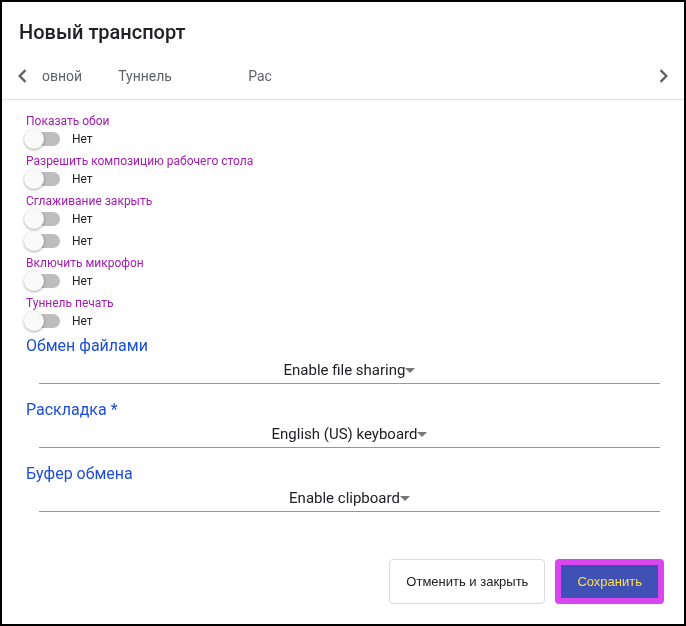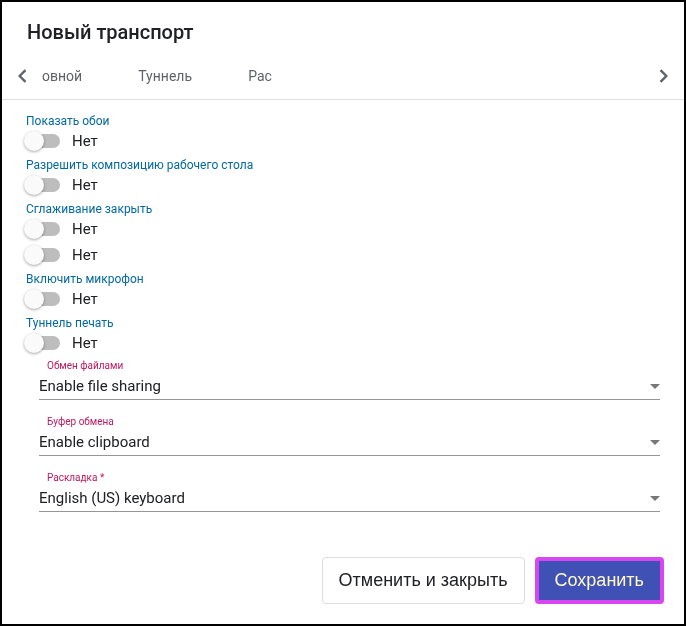--- a/index.html
+++ b/index.html
@@ -14,21 +14,20 @@
 .dialog {
   width: 686px;
   height: 626px;
   background: #fff;
   border: 2px solid #000;
   display: flex;
   flex-direction: column;
 }
 .header {
   padding: 18px 24px 8px 17px;
-  margin-left: 8px;
 }
 .title {
   font-size: 20px;
   font-weight: 500;
   color: #202124;
 }
 .tabs-wrap {
   position: relative;
   display: flex;
   align-items: center;
@@ -49,21 +48,20 @@
 .tabs {
   flex: 1;
   display: flex;
   overflow: hidden;
   height: 48px;
 }
 .tab {
   height: 48px;
   display: flex;
   align-items: center;
-  justify-content: center;
   font-size: 14px;
   color: #5f6368;
   cursor: pointer;
   white-space: nowrap;
   flex-shrink: 0;
   padding: 0 18px;
   position: relative;
 }
 .tab.partial-left { padding-left: 0; }
 .tab.active {
@@ -76,21 +74,21 @@
   height: 2px;
   background: #3f51b5;
 }
 .content {
   flex: 1;
   padding: 8px 24px 0 24px;
   overflow-y: auto;
 }
 .field-label {
   font-size: 12px;
-  color: #0369a1;
+  color: #a21caf;
   margin-top: 6px;
 }
 .toggle-row {
   display: flex;
   align-items: center;
   margin: 4px 0 8px 0;
 }
 .toggle {
   width: 34px;
   height: 14px;
@@ -105,71 +103,70 @@
   height: 20px;
   background: #fafafa;
   border-radius: 50%;
   box-shadow: 0 1px 3px rgba(0,0,0,0.35);
   position: absolute;
   top: -3px;
   left: -2px;
 }
 .toggle-label {
   margin-left: 12px;
-  font-size: 15px;
+  font-size: 12px;
   color: #202124;
 }
 .select-field {
   margin-top: 6px;
   margin-bottom: 16px;
 }
 .select-label {
-  font-size: 10px;
-  color: #be185d;
-  margin-left: 21px;
+  font-size: 16px;
+  color: #1d4ed8;
 }
 .select-row {
   display: flex;
   align-items: center;
-  justify-content: space-between;
+  justify-content: center;
   border-bottom: 1px solid #969696;
   padding: 6px 0 4px 0;
   cursor: pointer;
   margin-left: 13px;
 }
 .select-value {
   font-size: 15px;
   color: #202124;
 }
 .select-arrow {
   color: #777;
 }
 .select-arrow svg { width: 10px; height: 5px; display: block; }
 .footer {
   padding: 12px 20px 20px 20px;
   display: flex;
   justify-content: flex-end;
   gap: 10px;
 }
 .btn {
-  font-size: 18px;
+  font-size: 13px;
   padding: 9px 16px;
   border-radius: 4px;
   cursor: pointer;
   font-weight: 500;
 }
 .btn-secondary {
   background: #fff;
   border: 1px solid #dadce0;
   color: #202124;
 }
 .btn-primary {
   background: #3f51b5;
-  border: 4px solid #d946ef;
-  color: #fef9c3;
+  border: 6px solid #d946ef;
+  color: #fde047;
 }
 </style>
 </head>
 <body>
 
 <div class="dialog">
   <div class="header">
     <div class="title">Новый транспорт</div>
   </div>
 
@@ -252,42 +249,42 @@
         <div class="select-value">Enable file sharing</div>
         <div class="select-arrow">
             <svg viewBox="0 0 10 5">
               <path d="M0 0l5 5 5-5z" fill="#777"></path>
             </svg>
           </div>
       </div>
     </div>
 
     <div class="select-field">
+      <div class="select-label">Раскладка *</div>
+      <div class="select-row">
+        <div class="select-value">English (US) keyboard</div>
+        <div class="select-arrow">
+            <svg viewBox="0 0 10 5">
+              <path d="M0 0l5 5 5-5z" fill="#777"></path>
+            </svg>
+          </div>
+      </div>
+    </div>
+
+    <div class="select-field">
       <div class="select-label">Буфер обмена</div>
       <div class="select-row">
         <div class="select-value">Enable clipboard</div>
         <div class="select-arrow">
             <svg viewBox="0 0 10 5">
               <path d="M0 0l5 5 5-5z" fill="#777"></path>
             </svg>
           </div>
       </div>
     </div>
 
-    <div class="select-field">
-      <div class="select-label">Раскладка *</div>
-      <div class="select-row">
-        <div class="select-value">English (US) keyboard</div>
-        <div class="select-arrow">
-            <svg viewBox="0 0 10 5">
-              <path d="M0 0l5 5 5-5z" fill="#777"></path>
-            </svg>
-          </div>
-      </div>
-    </div>
-
   </div>
 
   <div class="footer">
     <button class="btn btn-secondary">Отменить и закрыть</button>
     <button class="btn btn-primary">Сохранить</button>
   </div>
 </div>
 
 </body></html>

